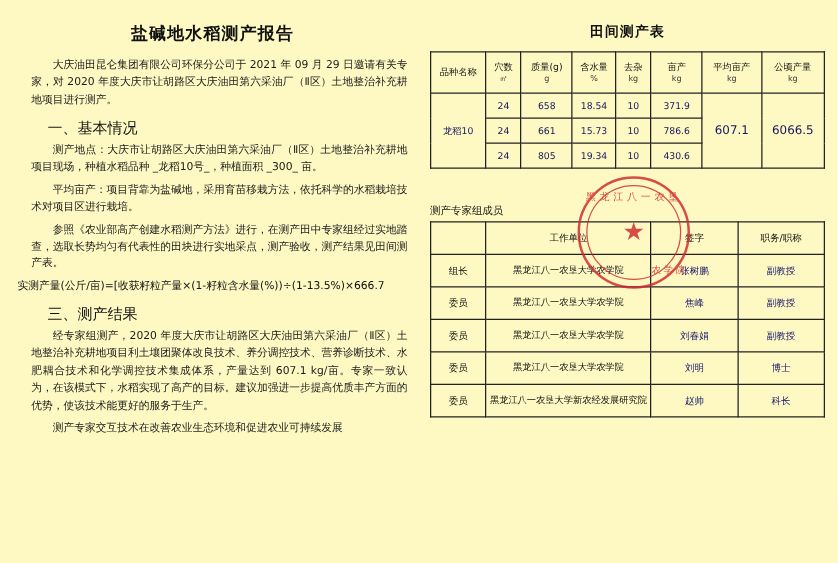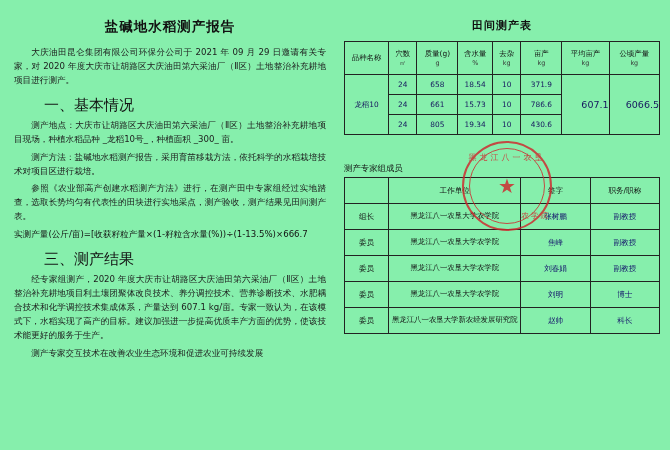--- a/index.html
+++ b/index.html
@@ -11,21 +11,21 @@
     height: 450px;
     background: #ffffff;
     font-family: "Liberation Serif", serif;
     color: #111;
     overflow: hidden;
   }
   .page {
     position: relative;
     width: 670px;
     height: 450px;
-    background: #86efac;
+    background: #fef9c3;
   }
   
   .left-col {
     position: absolute;
     left: 0;
     top: 0;
     width: 338px;
     height: 450px;
     padding: 10px 12px 0 14px;
     box-sizing: border-box;
@@ -35,27 +35,27 @@
     font-size: 13.5px;
     font-weight: bold;
     letter-spacing: 1px;
     margin: 8px 0 10px 0;
     font-family: "DejaVu Sans", sans-serif;
   }
   .para {
     font-size: 8.6px;
     line-height: 1.62;
     text-align: justify;
-    margin: 0 0 4px 0;
+    margin: 0 0 4px 11px;
     text-indent: 2em;
     font-family: "DejaVu Sans", sans-serif;
     color: #1b1b1b;
   }
   .sec-head {
-    font-size: 15px;
+    font-size: 12px;
     line-height: 1.6;
     margin: 5px 0 2px 0;
     text-indent: 2em;
     font-family: Liberation Serif, serif;
     font-weight: normal;
   }
   .formula {
     font-size: 8.6px;
     line-height: 1.6;
     margin: 4px 0 4px 0;
@@ -106,21 +106,20 @@
     font-size: 6.4px;
     color: #333;
   }
   .hcell {
     font-family: "DejaVu Sans", sans-serif;
     color: #16165e;
     font-size: 9px;
   }
   .hcell.big {
     font-size: 9.5px;
-    text-align: right;
   }
   .vert-variety {
     font-family: "DejaVu Sans", sans-serif;
     color: #16165e;
     font-size: 10px;
     line-height: 1.05;
     writing-mode: horizontal-tb;
   }
   
   .members-wrap {
@@ -220,21 +219,21 @@
 
 <div class="page">
 
   <div class="left-col">
     <div class="doc-title">盐碱地水稻测产报告</div>
 
     <p class="para">大庆油田昆仑集团有限公司环保分公司于 2021 年 09 月 29 日邀请有关专家，对 2020 年度大庆市让胡路区大庆油田第六采油厂（Ⅱ区）土地整治补充耕地项目进行测产。</p>
 
     <div class="sec-head">一、基本情况</div>
     <p class="para">测产地点：大庆市让胡路区大庆油田第六采油厂（Ⅱ区）土地整治补充耕地项目现场，种植水稻品种 _龙稻10号_，种植面积 _300_ 亩。</p>
-    <p class="para">测产方法：盐碱地水稻测产报告，采用育苗移栽方法，依托科学的水稻栽培技术对项目区进行栽培。</p>
+    <p class="para">平均亩产：项目背靠为盐碱地，采用育苗移栽方法，依托科学的水稻栽培技术对项目区进行栽培。</p>
 
     <p class="para">参照《农业部高产创建水稻测产方法》进行，在测产田中专家组经过实地踏查，选取长势均匀有代表性的田块进行实地采点，测产验收，测产结果见田间测产表。</p>
 
     <p class="formula">实测产量(公斤/亩)=[收获籽粒产量×(1-籽粒含水量(%))÷(1-13.5%)×666.7</p>
 
     <div class="sec-head">三、测产结果</div>
     <p class="para">经专家组测产，2020 年度大庆市让胡路区大庆油田第六采油厂（Ⅱ区）土地整治补充耕地项目利土壤团聚体改良技术、养分调控技术、营养诊断技术、水肥耦合技术和化学调控技术集成体系，产量达到 607.1 kg/亩。专家一致认为，在该模式下，水稻实现了高产的目标。建议加强进一步提高优质丰产方面的优势，使该技术能更好的服务于生产。</p>
     <p class="para">测产专家交互技术在改善农业生态环境和促进农业可持续发展</p>
   </div>
 

